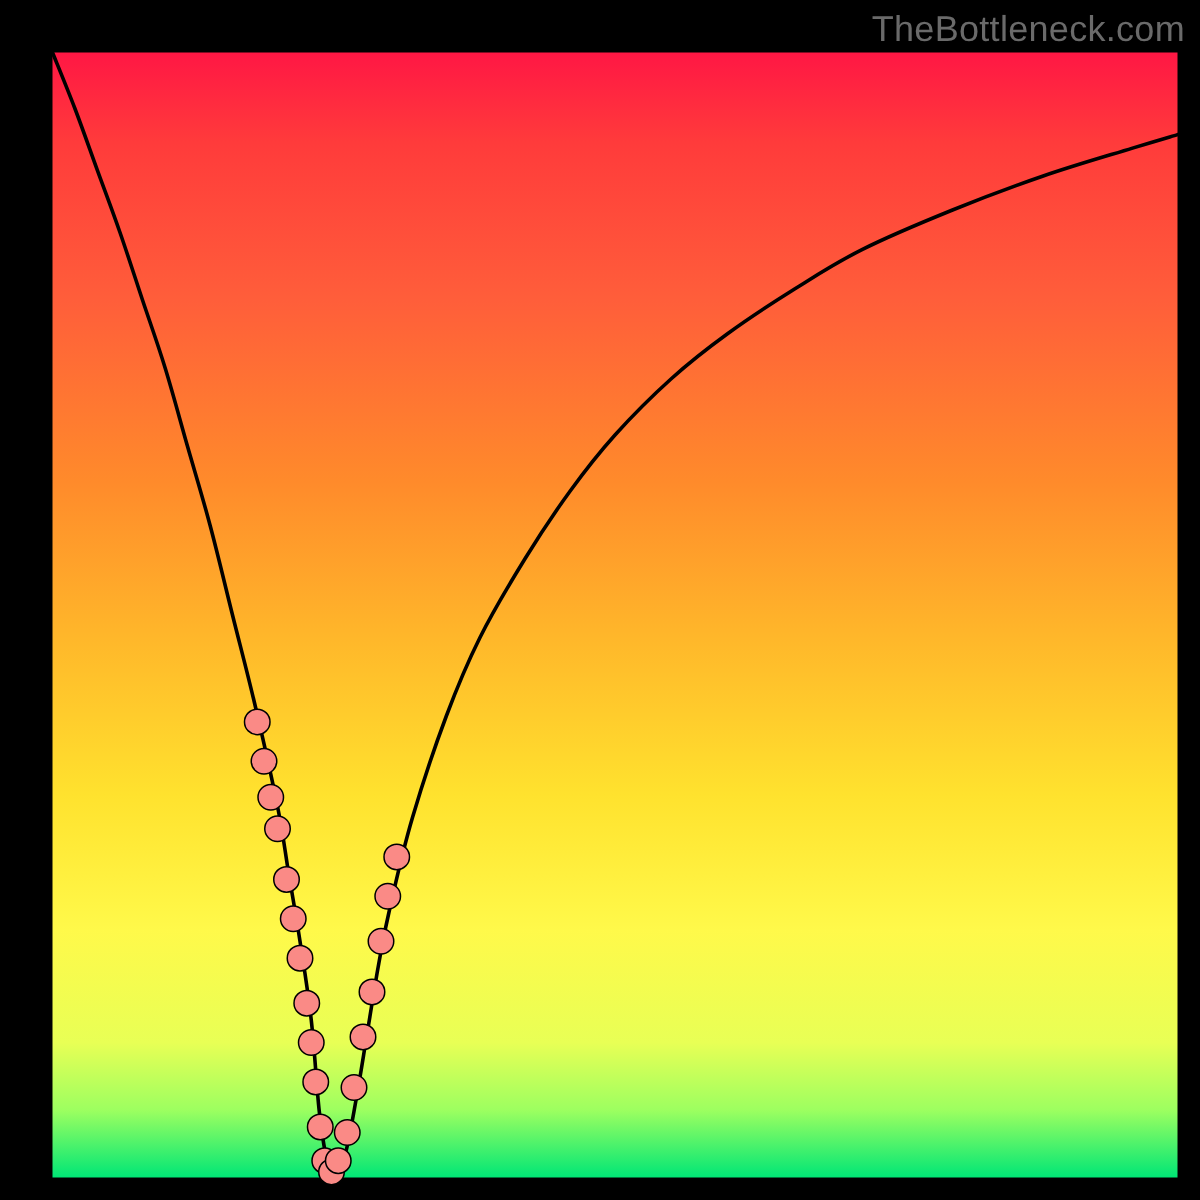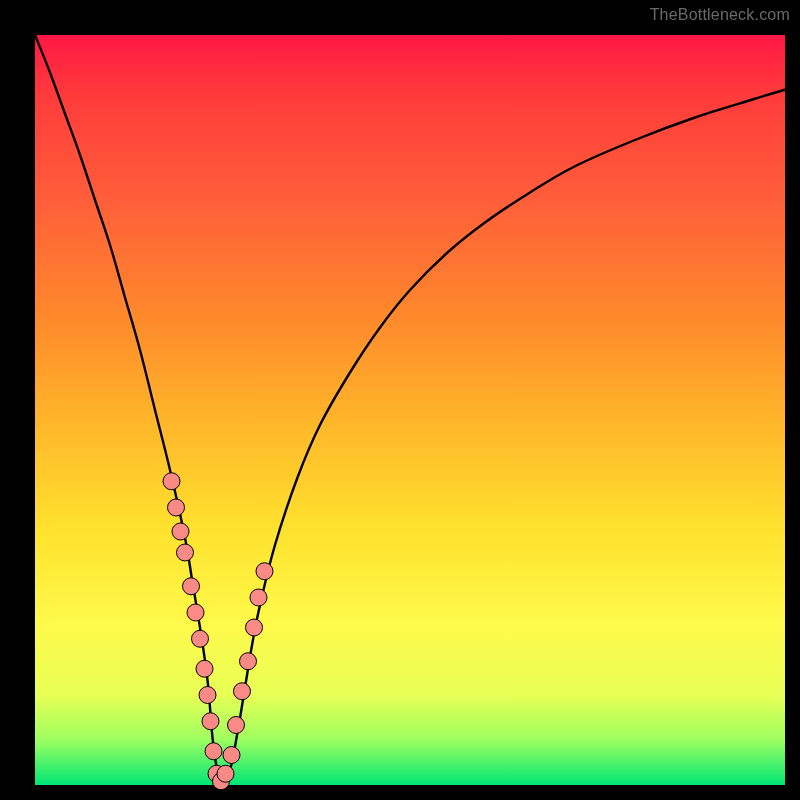--- a/index.html
+++ b/index.html
@@ -38,21 +38,21 @@
       #e8ff55 88%,
       #9dff60 94%,
       #00e676 100%
     );
   }
   .watermark {
     position: absolute;
     top: 6px;
     right: 10px;
     color: #6a6a6a;
-    font-size: 16px;
+    font-size: 24px;
     letter-spacing: 0.2px;
     user-select: none;
   }
   svg.curve {
     position: absolute;
     left: 0;
     top: 0;
     overflow: visible;
   }
 </style>

